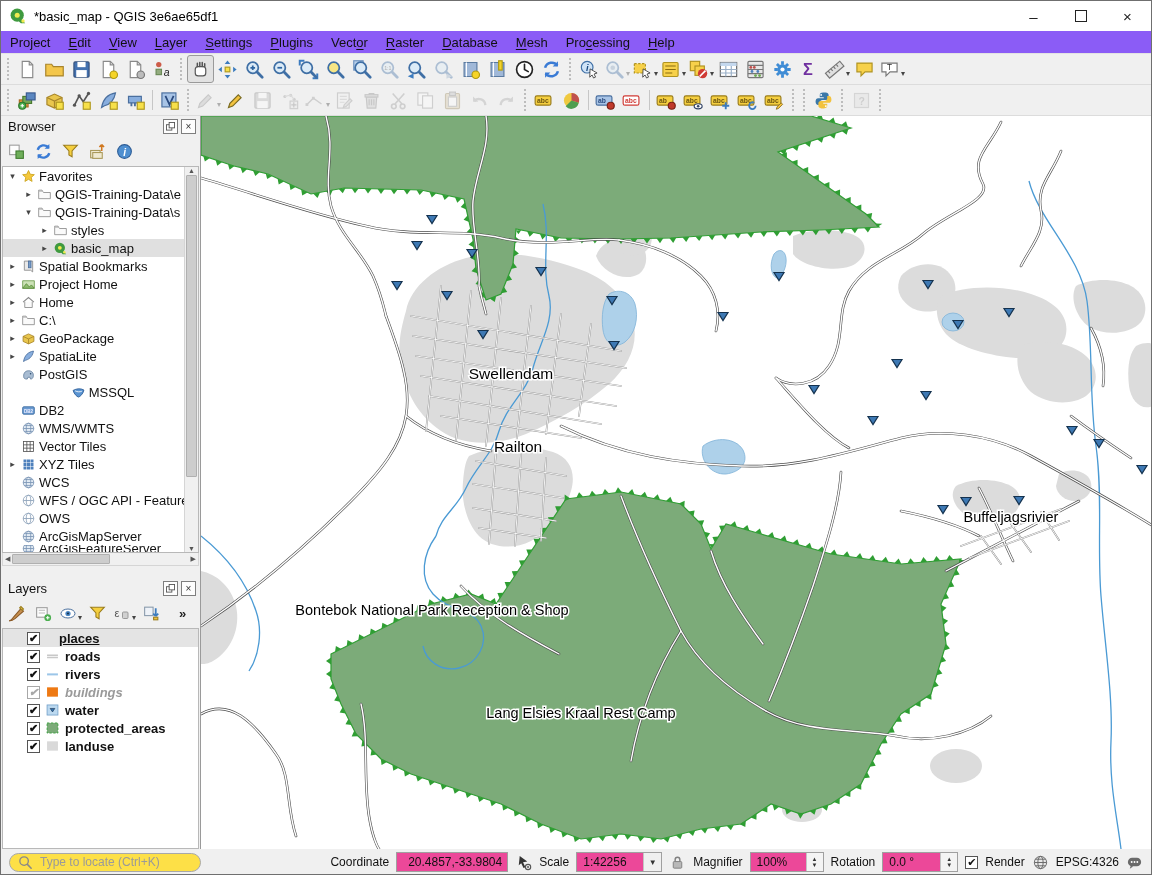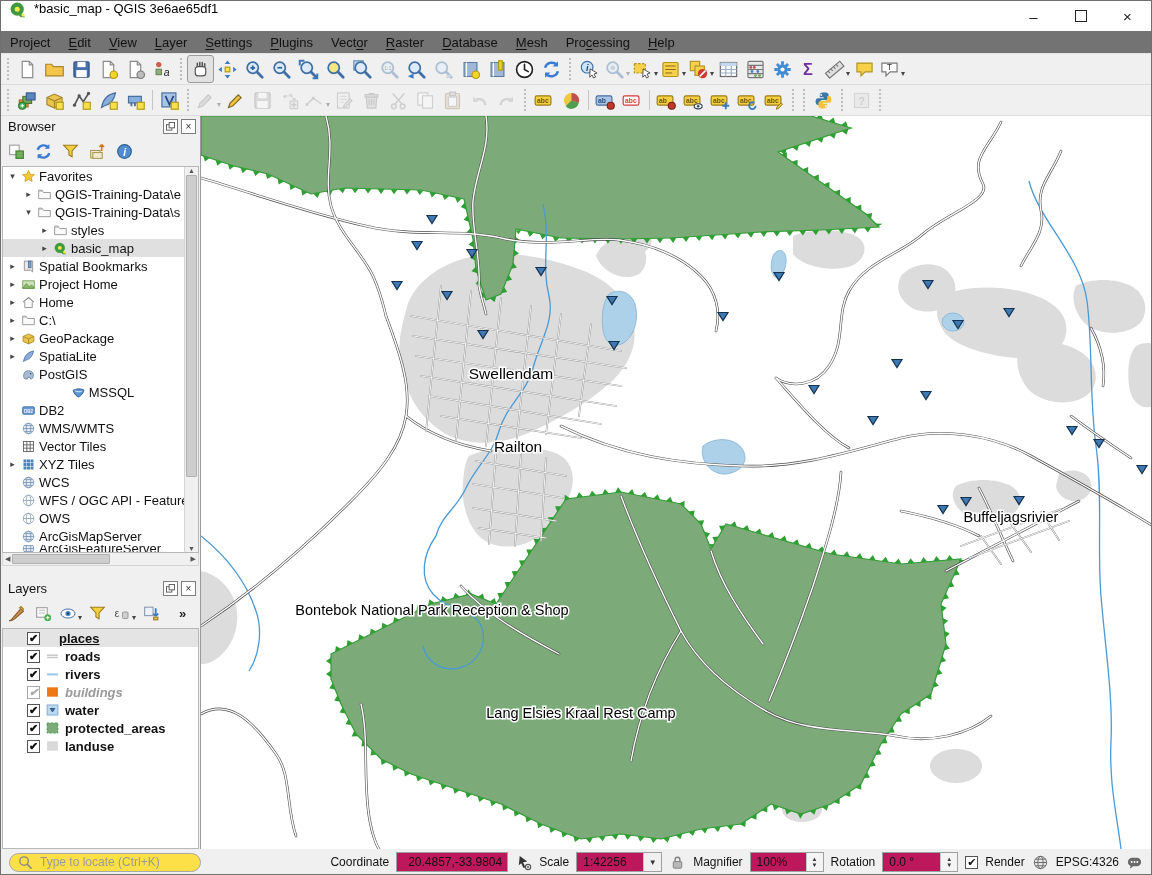--- a/index.html
+++ b/index.html
@@ -1,26 +1,26 @@
 <!DOCTYPE html>
 <html><head>
 <meta charset="utf-8">
 <style>
   html,body{margin:0;padding:0;background:#444;}
   #window{width:1152px;height:875px;position:relative;background:#f0f0f0;font-family:"Liberation Sans",sans-serif;
     box-sizing:border-box;border:1px solid #6f6f6f;overflow:hidden;color:#111;}
   
-  #titlebar{height:30px;background:#fff;display:flex;align-items:flex-start;padding-left:8px;}
+  #titlebar{height:30px;background:#fff;display:flex;align-items:center;padding-left:8px;}
   #titlebar .icn{width:18px;height:18px;}
   #title-text{font-size:13px;margin-left:7px;color:#000;}
   .win-controls{margin-left:auto;display:flex;height:30px;}
   .wbtn{width:47px;height:30px;display:flex;align-items:center;justify-content:center;font-size:15px;color:#222;}
   .maxbox{width:10px;height:10px;border:1px solid #222;display:inline-block;}
   
-  #menubar{height:22px;background:#737373;display:flex;align-items:center;font-size:13px;border-bottom:1px solid #e3e3e3;}
+  #menubar{height:22px;background:#8b5cf6;display:flex;align-items:center;font-size:13px;border-bottom:1px solid #e3e3e3;}
   .menu-item{padding:2px 9px;white-space:nowrap;}
   
   .toolbar{height:30px;background:#f0f0f0;display:flex;align-items:center;padding:0 2px;border-bottom:1px solid #dcdcdc;}
   .tb-btn{height:26px;min-width:25px;display:flex;align-items:center;justify-content:center;border:1px solid transparent;border-radius:3px;}
   .tb-btn .icn{width:21px;height:21px;}
   .tb-btn.active{background:#e2e2e2;border-color:#9a9a9a;}
   .tb-btn.disabled{opacity:.38;}
   .caret{font-size:8px;color:#444;margin-left:1px;margin-top:8px;}
   .tb-grip{width:7px;height:22px;margin:0 2px;background:repeating-linear-gradient(0deg,#bdbdbd 0 2px,transparent 2px 4px);background-size:2px 100%;background-repeat:repeat-y;background-position:2px 0;}
   .tb-sep{width:1px;height:20px;background:#c6c6c6;margin:0 3px;}
@@ -56,21 +56,21 @@
   .layer-row.dim{color:#9a9a9a;font-style:italic;}
   .layer-row .und{text-decoration:underline;}
   .cbx{width:13px;height:13px;border:1px solid #555;background:#fff;display:flex;align-items:center;justify-content:center;font-size:11px;color:#111;box-sizing:border-box;flex:none;}
   .cbx.dim{border-color:#a8a8a8;color:#a8a8a8;}
   
   #statusbar{height:26px;background:#f0f0f0;display:flex;align-items:center;padding:0 8px;gap:7px;font-size:12px;}
   .locator{display:flex;align-items:center;width:192px;height:19px;border:1px solid #a8a8a8;border-radius:10px;background:#fde047;padding:0 7px;gap:4px;box-sizing:border-box;}
   .locator input{border:none;outline:none;flex:1;min-width:0;font-family:"Liberation Sans",sans-serif;font-size:12px;background:transparent;color:#333;}
   .locator input::placeholder{color:#9a9a9a;}
   .sico{width:17px;height:17px;flex:none;}
-  .sbox{display:flex;align-items:center;height:20px;border:1px solid #a0a0a0;background:#be185d;padding-left:6px;box-sizing:border-box;}
+  .sbox{display:flex;align-items:center;height:20px;border:1px solid #a0a0a0;background:#ec4899;padding-left:6px;box-sizing:border-box;}
   .sbox .val{white-space:nowrap;}
   .spin{margin-left:auto;height:100%;width:16px;border-left:1px solid #c4c4c4;display:flex;flex-direction:column;align-items:center;justify-content:center;font-size:6px;color:#333;background:#f4f4f4;}
   .combo-arrow{margin-left:auto;height:100%;width:17px;display:flex;align-items:center;justify-content:center;font-size:8px;color:#333;background:#f0f0f0;border-left:1px solid #c4c4c4;}
   .slabel{white-space:nowrap;}
   
   .road-casing path{stroke:#4d4d4d;stroke-width:2.6;fill:none;stroke-linejoin:round;stroke-linecap:round;}
   .road-fill path{stroke:#ffffff;stroke-width:1.4;fill:none;stroke-linejoin:round;stroke-linecap:round;}
   .street-casing path{stroke:#8a8a8a;stroke-width:1.7;fill:none;stroke-linecap:round;}
   .street-fill path{stroke:#ffffff;stroke-width:.9;fill:none;stroke-linecap:round;}
   .maplabel{font-family:"Liberation Sans",sans-serif;fill:#000;stroke:#fff;stroke-width:3px;paint-order:stroke;font-weight:normal;}

